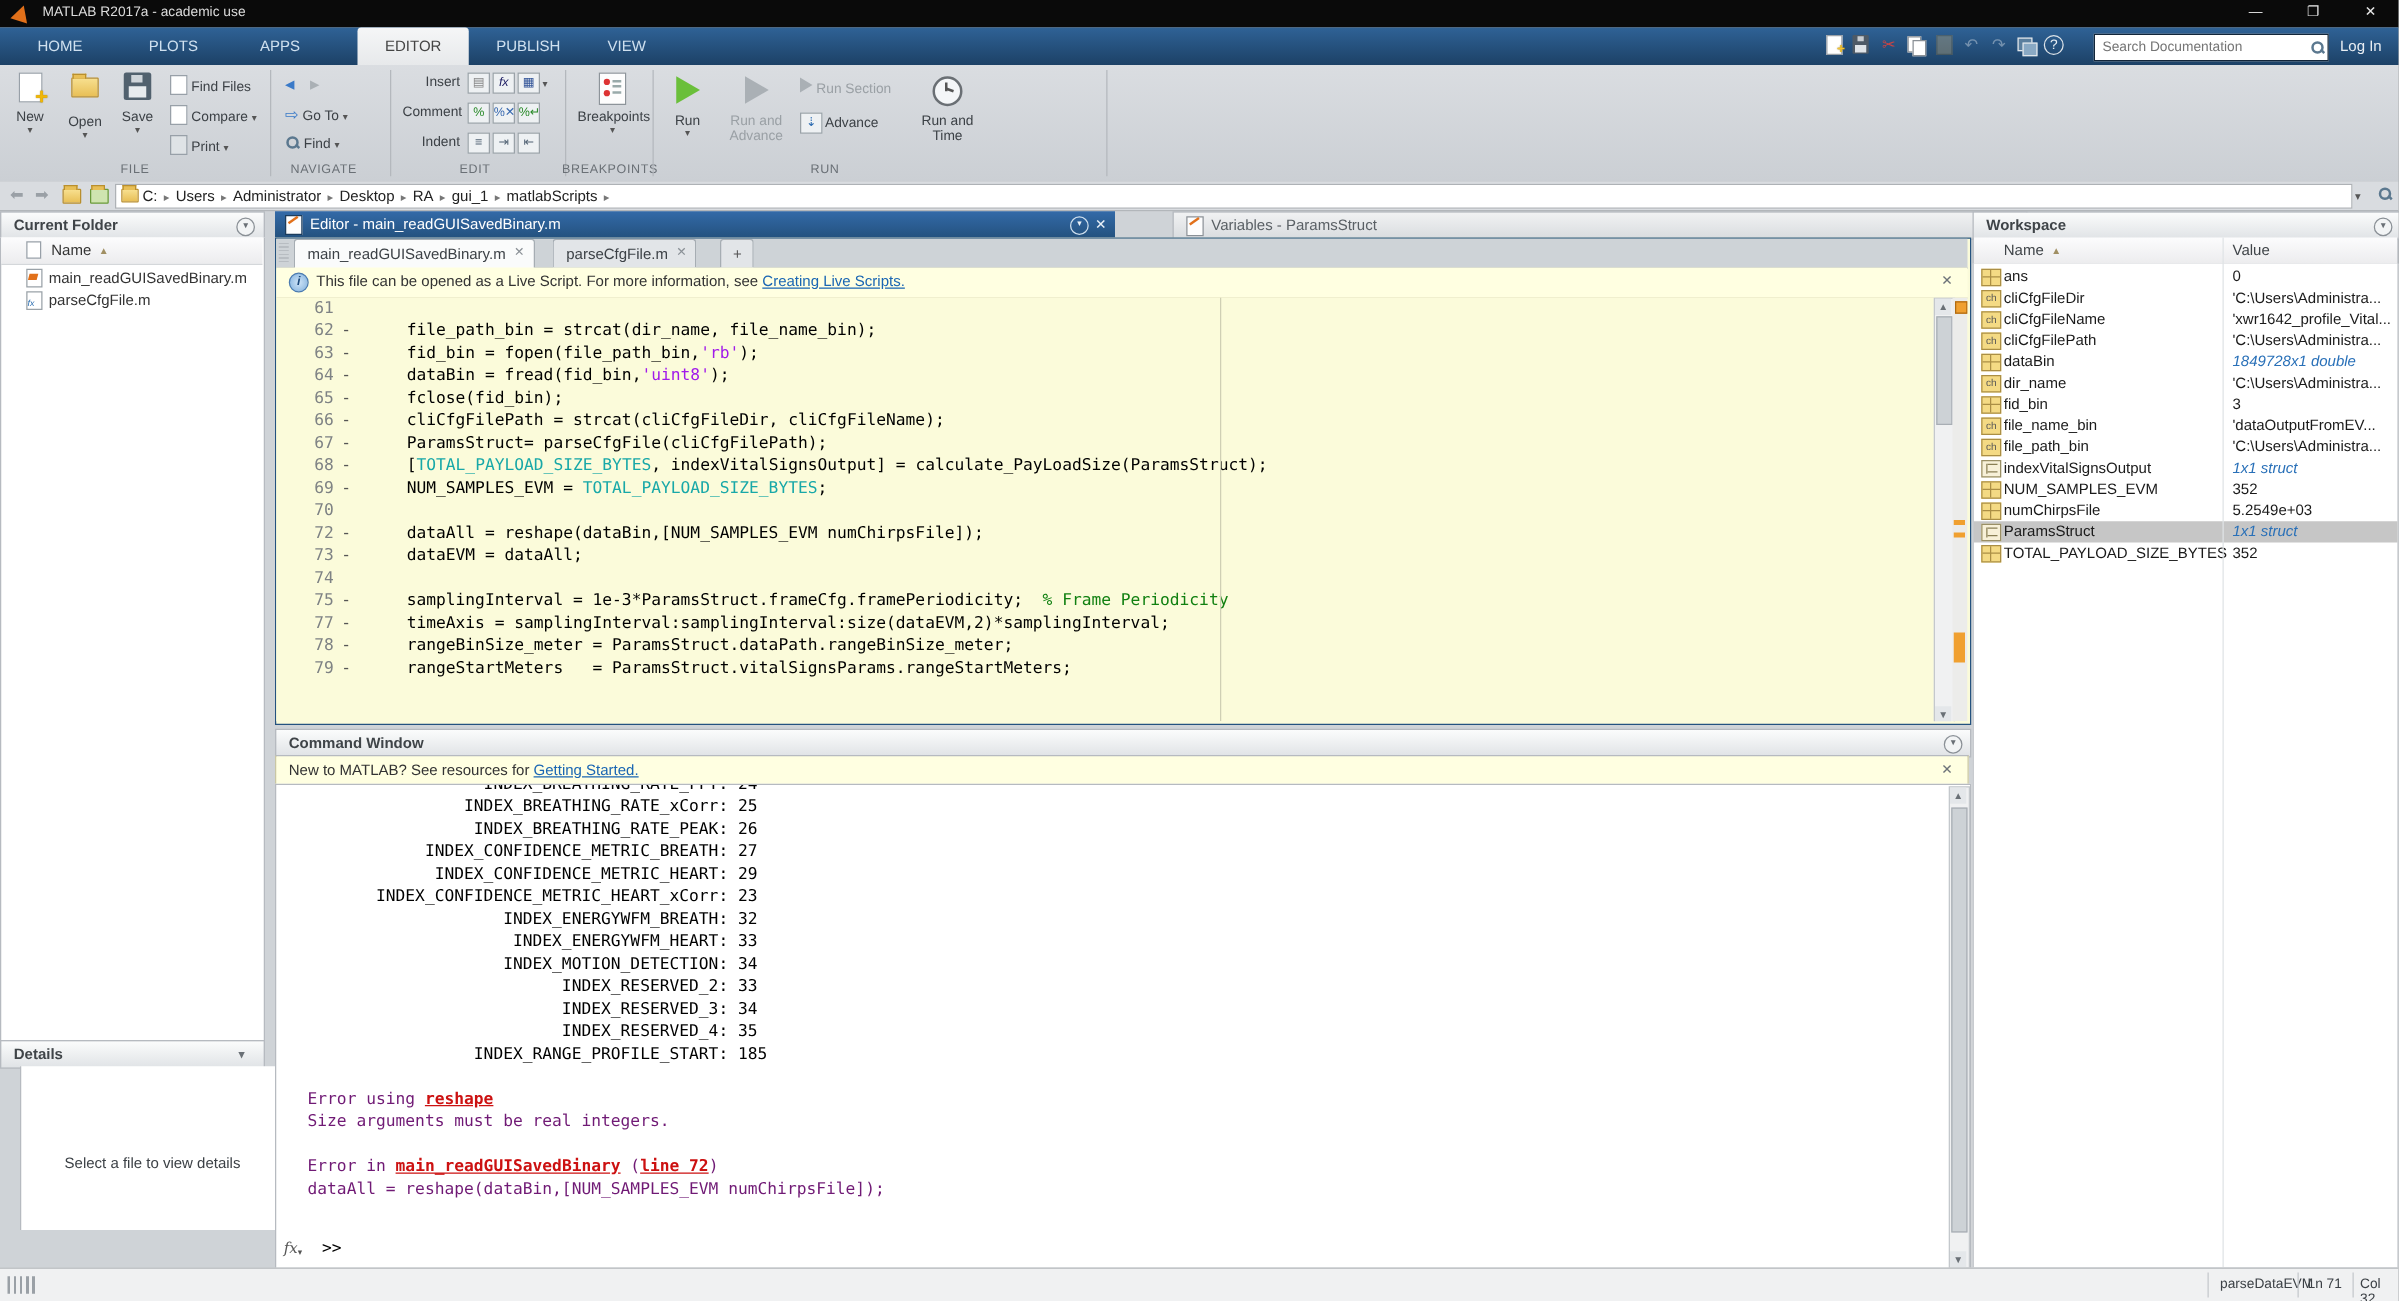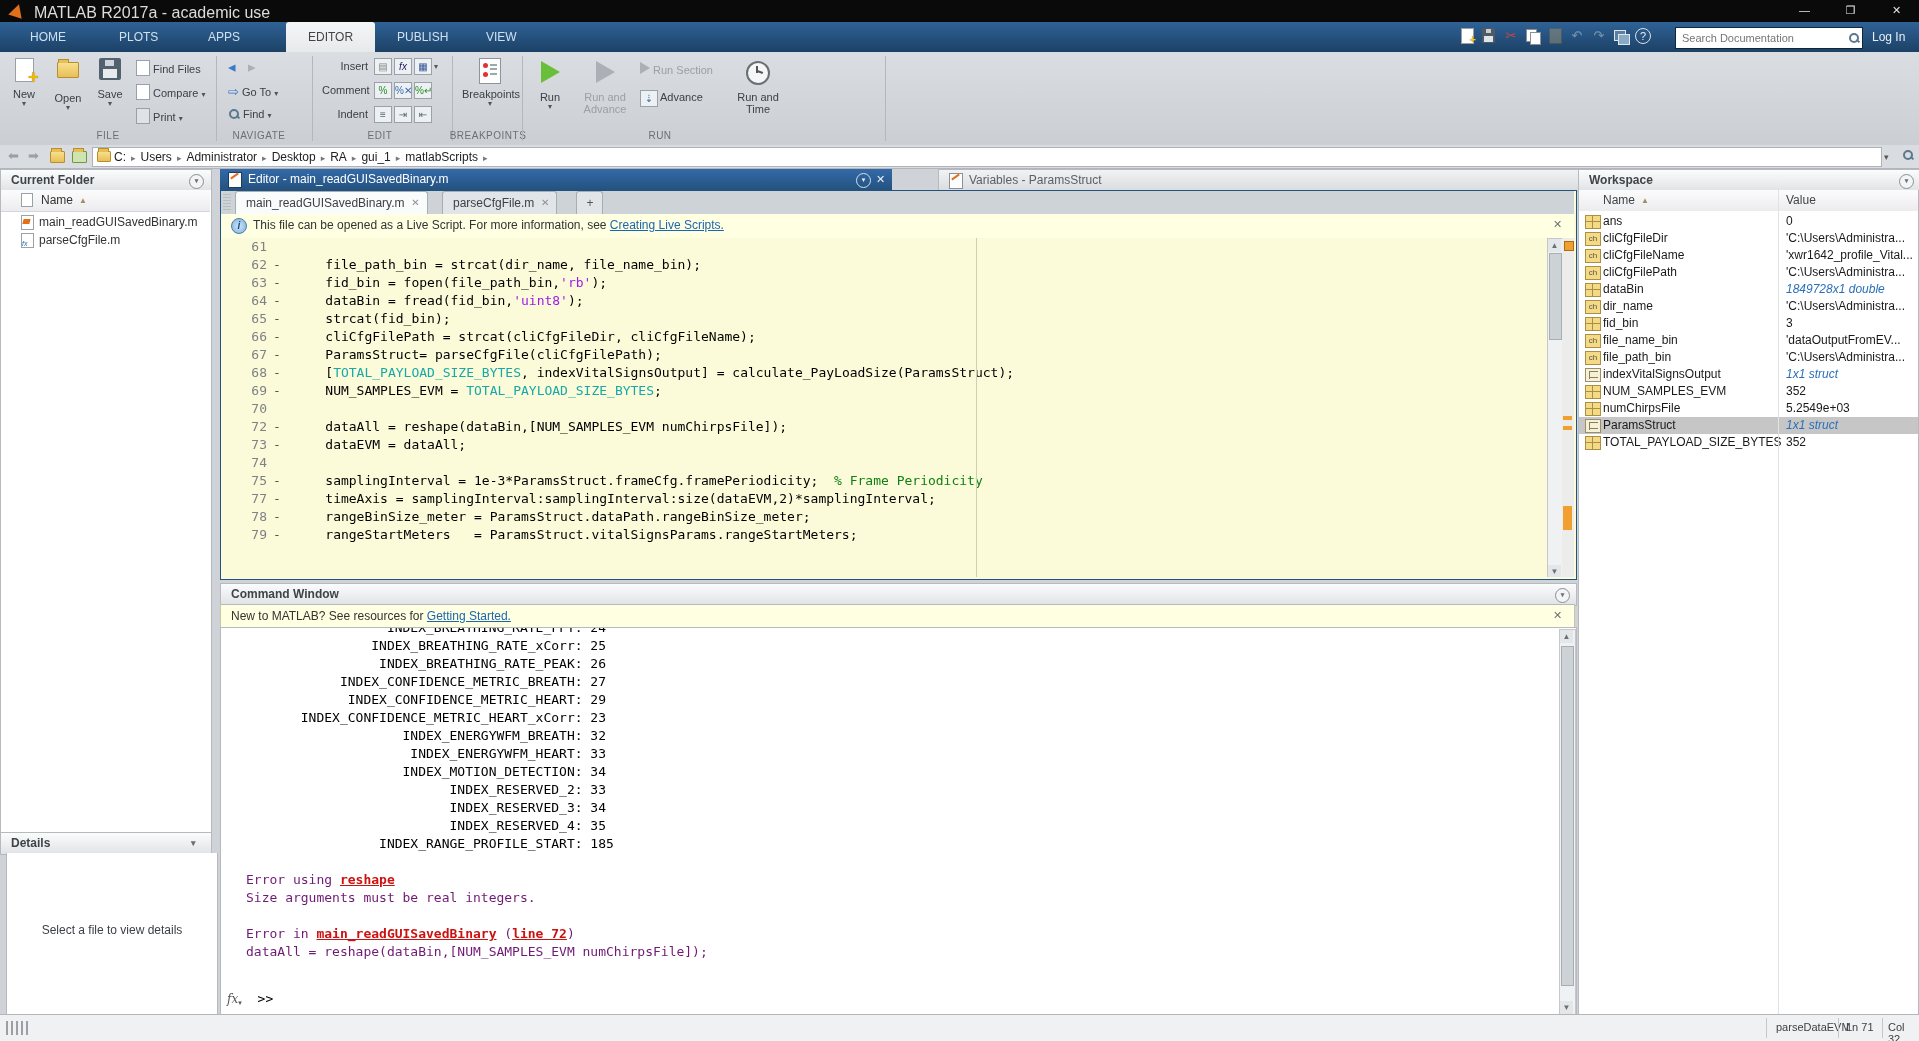--- a/index.html
+++ b/index.html
@@ -2,21 +2,21 @@
 <html><head>
 <meta charset="utf-8">
 <style>
   html,body{margin:0;padding:0;background:#888;overflow:hidden;}
   #stage{position:relative;width:1919px;height:1041px;background:#cfd3d7;
          font-family:"Liberation Sans",sans-serif;font-size:12px;color:#333;overflow:hidden;}
   .abs{position:absolute;}
 
   
   #titlebar{position:absolute;left:0;top:0;width:1919px;height:22px;background:#0a0a0a;color:#dcdcdc;}
-  #titlebar .ttl{position:absolute;left:34px;top:4px;font-size:16px;}
+  #titlebar .ttl{position:absolute;left:34px;top:4px;font-size:11px;}
   .ml-logo{position:absolute;left:10px;top:4px;width:0;height:0;
            border-left:7px solid transparent;border-right:7px solid transparent;border-bottom:13px solid #e1701a;
            transform:rotate(18deg);}
   .winbtn{position:absolute;top:0;width:45px;height:22px;text-align:center;line-height:20px;color:#e6e6e6;font-size:11px;}
   #btn-min{right:92px;} #btn-max{right:46px;} #btn-close{right:0;}
 
   
   #tabrow{position:absolute;left:0;top:22px;width:1919px;height:30px;
           background:linear-gradient(#2f6296,#1c4166);}
   .rtab{position:absolute;top:0;height:30px;line-height:30px;padding:0 22px;color:#cfe0ef;font-size:12px;}
@@ -96,21 +96,21 @@
   #cf-head{position:absolute;left:0;top:169px;width:210px;height:21px;}
   #cf-body{position:absolute;left:0;top:190px;width:210px;height:642px;background:#fff;border-left:1px solid #b6bac0;border-right:1px solid #b6bac0;}
   #cf-namehead{position:absolute;left:0;top:0;width:209px;height:21px;background:linear-gradient(#fcfcfd,#ececee);border-bottom:1px solid #d4d7da;}
   .sortarrow{color:#a08f63;font-size:8px;}
   .fitem{position:absolute;left:0;width:209px;height:18px;line-height:18px;white-space:nowrap;}
   .fitem .fic{position:absolute;left:20px;top:2px;width:11px;height:13px;background:#fff;border:1px solid #9aa2a8;}
   .fitem .fic.script:after{content:"";position:absolute;left:1px;top:3px;width:7px;height:5px;background:#e1701a;transform:skewX(-15deg);}
   .fitem .fic.func:after{content:"fx";position:absolute;left:0px;top:1px;font-size:7px;font-style:italic;color:#2a6db0;}
   .fitem .fname{position:absolute;left:38px;}
   #dt-head{position:absolute;left:0;top:832px;width:210px;height:21px;}
-  #dt-body{position:absolute;left:6px;top:853px;width:210px;height:189px;background:#fff;border-left:1px solid #b6bac0;border-right:1px solid #b6bac0;}
+  #dt-body{position:absolute;left:16px;top:853px;width:210px;height:131px;background:#fff;border-left:1px solid #b6bac0;border-right:1px solid #b6bac0;padding-left:44px;}
   #dt-placeholder{position:absolute;left:0;top:70px;width:210px;text-align:center;color:#3c4146;}
   .chev{font-size:9px;color:#6a7076;}
 
   
   #ed-title{position:absolute;left:220px;top:169px;width:672px;height:21px;
             background:linear-gradient(#336aa8,#24527f);color:#fff;}
   #ed-title .pt{position:absolute;left:28px;top:3px;font-size:12px;}
   .doc-ico{position:absolute;left:8px;top:3px;width:12px;height:14px;background:#fdfdfd;border:1px solid #1c3c5c;}
   .doc-ico:after{content:"";position:absolute;left:1px;top:2px;width:9px;height:2px;background:#e1701a;transform:rotate(-35deg);}
   #vars-title{position:absolute;left:893px;top:169px;width:682px;height:21px;
@@ -361,21 +361,21 @@
       <span style="position:absolute;left:32px;top:4px;"><span>This file can be opened as a Live Script. For more information, see </span><span class="alink">Creating Live Scripts.</span></span>
       <span class="closex" style="left:1332px;top:4px;">✕</span>
     </div>
     <div id="ed-code">
       <div id="ed-ruler"></div>
       <div id="codelines">
           <div class="cl"><span class="g"><span class="num">61</span><span class="dash"></span></span><span class="t"></span></div>
           <div class="cl"><span class="g"><span class="num">62</span><span class="dash">-</span></span><span class="t"><span>    file_path_bin = strcat(dir_name, file_name_bin);</span></span></div>
           <div class="cl"><span class="g"><span class="num">63</span><span class="dash">-</span></span><span class="t"><span>    fid_bin = fopen(file_path_bin,</span><span class="tok-s">'rb'</span><span>);</span></span></div>
           <div class="cl"><span class="g"><span class="num">64</span><span class="dash">-</span></span><span class="t"><span>    dataBin = fread(fid_bin,</span><span class="tok-s">'uint8'</span><span>);</span></span></div>
-          <div class="cl"><span class="g"><span class="num">65</span><span class="dash">-</span></span><span class="t"><span>    strcat(fid_bin);</span></span></div>
+          <div class="cl"><span class="g"><span class="num">65</span><span class="dash">-</span></span><span class="t"><span>    fclose(fid_bin);</span></span></div>
           <div class="cl"><span class="g"><span class="num">66</span><span class="dash">-</span></span><span class="t"><span>    cliCfgFilePath = strcat(cliCfgFileDir, cliCfgFileName);</span></span></div>
           <div class="cl"><span class="g"><span class="num">67</span><span class="dash">-</span></span><span class="t"><span>    ParamsStruct= parseCfgFile(cliCfgFilePath);</span></span></div>
           <div class="cl"><span class="g"><span class="num">68</span><span class="dash">-</span></span><span class="t"><span>    [</span><span class="tok-t">TOTAL_PAYLOAD_SIZE_BYTES</span><span>, indexVitalSignsOutput] = calculate_PayLoadSize(ParamsStruct);</span></span></div>
           <div class="cl"><span class="g"><span class="num">69</span><span class="dash">-</span></span><span class="t"><span>    NUM_SAMPLES_EVM = </span><span class="tok-t">TOTAL_PAYLOAD_SIZE_BYTES</span><span>;</span></span></div>
           <div class="cl"><span class="g"><span class="num">70</span><span class="dash"></span></span><span class="t"></span></div>
           <div class="cl"><span class="g"><span class="num">72</span><span class="dash">-</span></span><span class="t"><span>    dataAll = reshape(dataBin,[NUM_SAMPLES_EVM numChirpsFile]);</span></span></div>
           <div class="cl"><span class="g"><span class="num">73</span><span class="dash">-</span></span><span class="t"><span>    dataEVM = dataAll;</span></span></div>
           <div class="cl"><span class="g"><span class="num">74</span><span class="dash"></span></span><span class="t"></span></div>
           <div class="cl"><span class="g"><span class="num">75</span><span class="dash">-</span></span><span class="t"><span>    samplingInterval = 1e-3*ParamsStruct.frameCfg.framePeriodicity;  </span><span class="tok-c">% Frame Periodicity</span></span></div>
           <div class="cl"><span class="g"><span class="num">77</span><span class="dash">-</span></span><span class="t"><span>    timeAxis = samplingInterval:samplingInterval:size(dataEVM,2)*samplingInterval;</span></span></div>

